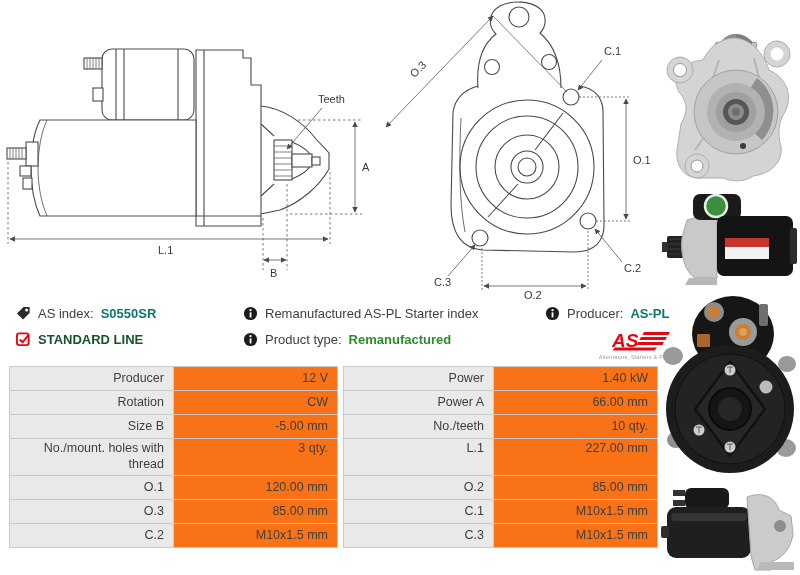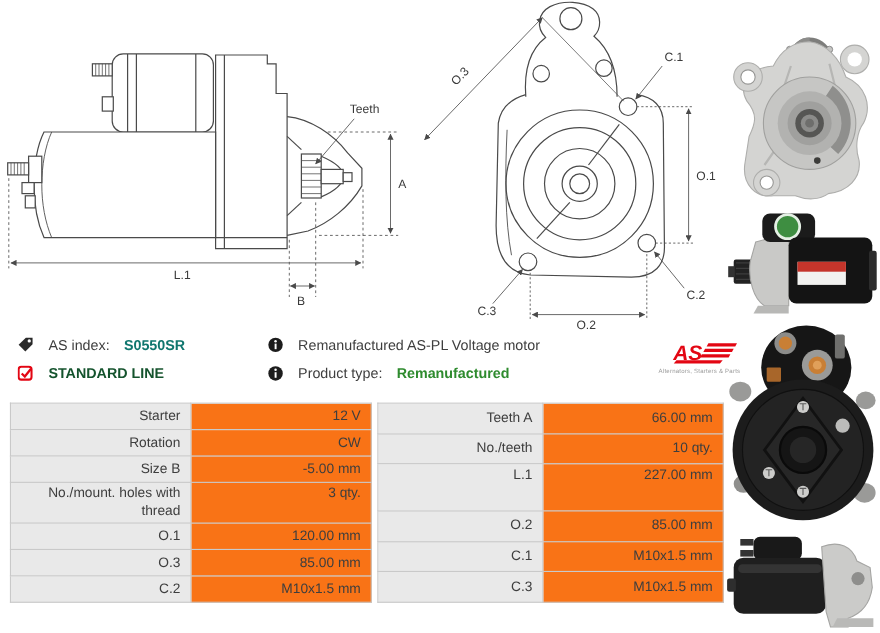--- a/index.html
+++ b/index.html
@@ -5,21 +5,21 @@
   html,body{margin:0;padding:0;}
   body{
     width:800px;height:575px;position:relative;background:#fff;overflow:hidden;
     font-family:"Liberation Sans",sans-serif;color:#3e3e3e;
   }
   .abs{position:absolute;}
   
   .infobar{left:0;top:303px;width:658px;height:62px;}
   .ib-col{position:absolute;top:0;}
   .ib-col1{left:16px;} .ib-col2{left:243px;} .ib-col3{left:545px;}
-  .ib-row{display:flex;align-items:center;gap:13px;height:20px;margin-bottom:6px;font-size:13px;white-space:nowrap;}
+  .ib-row{display:flex;align-items:center;gap:7px;height:20px;margin-bottom:6px;font-size:13px;white-space:nowrap;}
   .ib-row svg{flex:0 0 auto;}
   .b{font-weight:bold;color:#0f766e;}
   .red{color:#14532d;font-weight:bold;}
   .green{color:#2e8b2e;font-weight:bold;}
   .logo-wrap{margin-left:50px;margin-top:8px;width:78px;text-align:right;}
   .logo-tagline{font-size:5.5px;color:#9a9a9a;margin-top:-2px;letter-spacing:.2px;}
   
   .tables{left:9px;top:366px;display:flex;gap:5px;}
   table.spec{border-collapse:collapse;table-layout:fixed;}
   .spec td{
@@ -248,33 +248,42 @@
       <span class="red">STANDARD LINE</span>
     </div>
   </div>
   <div class="ib-col ib-col2">
     <div class="ib-row">
       <svg width="15" height="15" viewBox="0 0 16 16">
         <circle cx="8" cy="8" r="7" fill="#1c1c1c"></circle>
         <rect x="7.1" y="6.8" width="1.9" height="5.4" fill="#fff"></rect>
         <circle cx="8" cy="4.4" r="1.2" fill="#fff"></circle>
       </svg>
-      <span>Remanufactured AS-PL Voltage motor</span>
+      <span>Remanufactured AS-PL Starter index</span>
     </div>
     <div class="ib-row">
       <svg width="15" height="15" viewBox="0 0 16 16">
         <circle cx="8" cy="8" r="7" fill="#1c1c1c"></circle>
         <rect x="7.1" y="6.8" width="1.9" height="5.4" fill="#fff"></rect>
         <circle cx="8" cy="4.4" r="1.2" fill="#fff"></circle>
       </svg>
       <span>Product type:</span>
       <span class="green">Remanufactured</span>
     </div>
   </div>
   <div class="ib-col ib-col3">
+    <div class="ib-row">
+      <svg width="15" height="15" viewBox="0 0 16 16">
+        <circle cx="8" cy="8" r="7" fill="#1c1c1c"></circle>
+        <rect x="7.1" y="6.8" width="1.9" height="5.4" fill="#fff"></rect>
+        <circle cx="8" cy="4.4" r="1.2" fill="#fff"></circle>
+      </svg>
+      <span>Producer:</span>
+      <span class="b">AS-PL</span>
+    </div>
     <div class="logo-wrap">
       <svg width="62" height="21" viewBox="0 0 62 21">
         <text x="1" y="16" font-family="Liberation Sans, sans-serif" font-size="19" font-weight="bold" font-style="italic" fill="#e30613">AS</text>
         <g fill="#e30613">
           <polygon points="33,1 59,1 57.4,4 31.4,4"></polygon>
           <polygon points="30,6 56,6 54.4,9 28.4,9"></polygon>
           <polygon points="27,11 53,11 51.4,14 25.4,14"></polygon>
           <polygon points="4,16.5 46,16.5 43.5,19.5 1.5,19.5"></polygon>
         </g>
       </svg>
@@ -284,21 +293,21 @@
 </div>
 
 <div class="abs tables">
   <table class="spec">
     <colgroup>
         <col style="width:164px">
         <col style="width:164px">
       </colgroup>
     <tbody>
       <tr>
-          <td class="lbl">Starter</td>
+          <td class="lbl">Producer</td>
           <td class="val">12 V</td>
         </tr>
       <tr>
           <td class="lbl">Rotation</td>
           <td class="val">CW</td>
         </tr>
       <tr>
           <td class="lbl">Size B</td>
           <td class="val">-5.00 mm</td>
         </tr>
@@ -320,21 +329,25 @@
         </tr>
     </tbody>
   </table>
   <table class="spec">
     <colgroup>
         <col style="width:150px">
         <col style="width:164px">
       </colgroup>
     <tbody>
       <tr>
-          <td class="lbl">Teeth A</td>
+          <td class="lbl">Power</td>
+          <td class="val">1.40 kW</td>
+        </tr>
+      <tr>
+          <td class="lbl">Power A</td>
           <td class="val">66.00 mm</td>
         </tr>
       <tr>
           <td class="lbl">No./teeth</td>
           <td class="val">10 qty.</td>
         </tr>
       <tr class="tall">
           <td class="lbl">L.1</td>
           <td class="val">227.00 mm</td>
         </tr>

